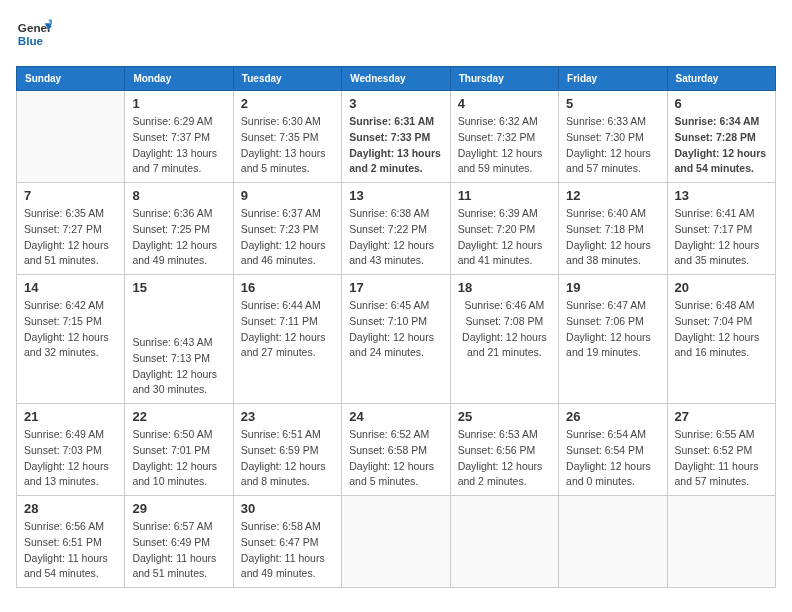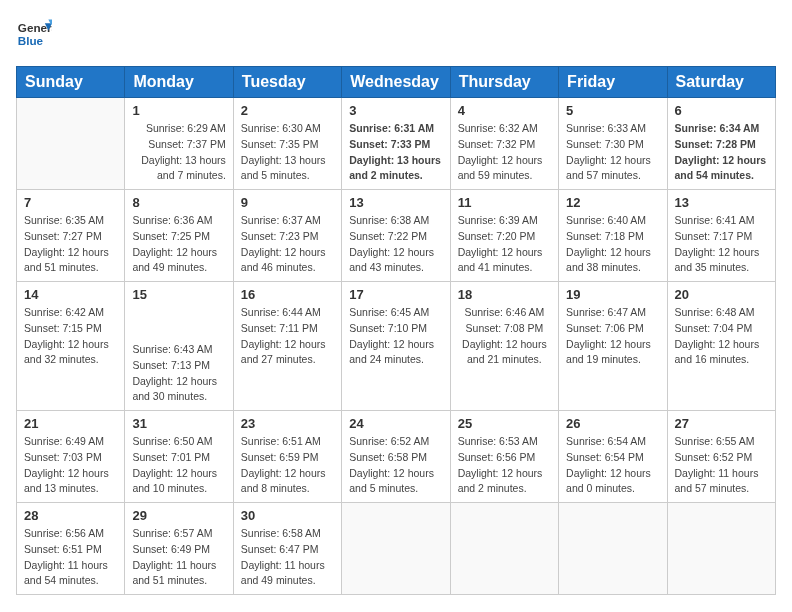--- a/index.html
+++ b/index.html
@@ -48,21 +48,21 @@
     .calendar {
       width: 100%;
       border-collapse: collapse;
       border: 1px solid #ccc;
     }
     .calendar th {
       background-color: #2176c7;
       color: #fff;
       text-align: left;
       padding: 6px 8px;
-      font-size: 16px;
+      font-size: 10px;
       border: 1px solid #1a5fa0;
     }
     .calendar td {
       vertical-align: top;
       border: 1px solid #ccc;
       padding: 5px 7px;
       width: calc(100% / 7);
       min-height: 80px;
       font-size: 11px;
       color: #333;
@@ -116,21 +116,21 @@
         <th>Thursday</th>
         <th>Friday</th>
         <th>Saturday</th>
       </tr>
   </thead>
   <tbody id="calendar-body">
   <tr>
         <td class="empty"></td>
         <td>
           <span class="day-number">1</span>
-          <div class="day-info" style="white-space: pre-line; text-align: right;">Sunrise: 6:29 AM
+          <div class="day-info" style="white-space: pre-line;">Sunrise: 6:29 AM
 Sunset: 7:37 PM
 Daylight: 13 hours
 and 7 minutes.</div>
         </td>
         <td>
           <span class="day-number">2</span>
           <div class="day-info" style="white-space: pre-line;">Sunrise: 6:30 AM
 Sunset: 7:35 PM
 Daylight: 13 hours
 and 5 minutes.</div>
@@ -268,21 +268,21 @@
       </tr>
       <tr>
         <td>
           <span class="day-number">21</span>
           <div class="day-info" style="white-space: pre-line;">Sunrise: 6:49 AM
 Sunset: 7:03 PM
 Daylight: 12 hours
 and 13 minutes.</div>
         </td>
         <td>
-          <span class="day-number">31</span>
+          <span class="day-number">22</span>
           <div class="day-info" style="white-space: pre-line;">Sunrise: 6:50 AM
 Sunset: 7:01 PM
 Daylight: 12 hours
 and 10 minutes.</div>
         </td>
         <td>
           <span class="day-number">23</span>
           <div class="day-info" style="white-space: pre-line;">Sunrise: 6:51 AM
 Sunset: 6:59 PM
 Daylight: 12 hours

